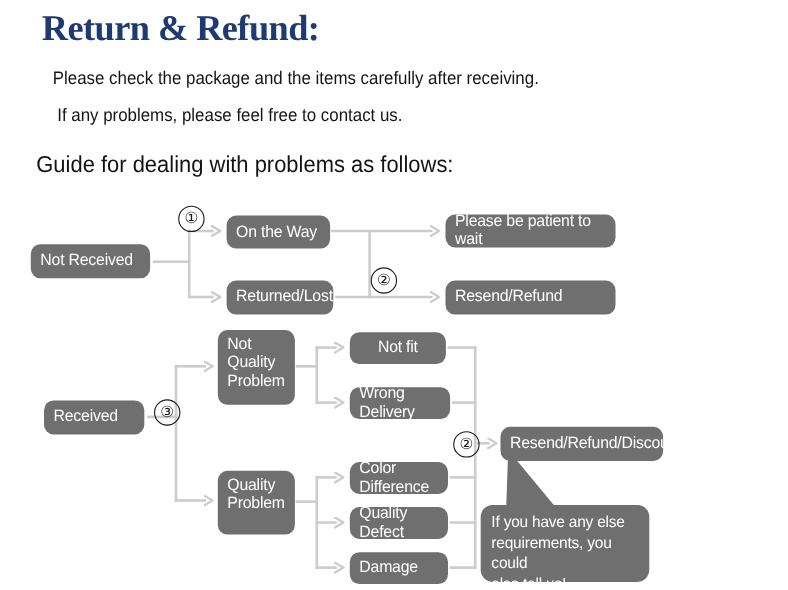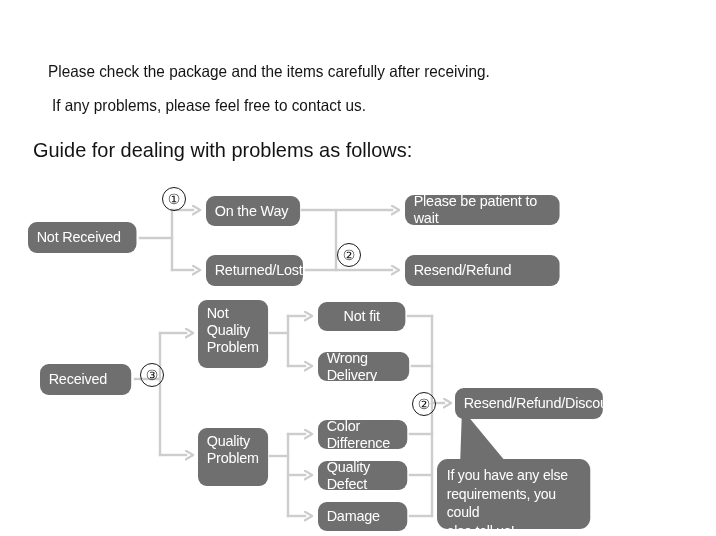--- a/index.html
+++ b/index.html
@@ -87,20 +87,21 @@
     transform:scaleX(0.97);
     transform-origin:left center;
   }
   #callout-tail{position:absolute;left:430px;top:405px;}
 </style>
 </head>
 <body>
 
 <div id="root">
 
+  <div class="title">Return &amp; Refund:</div>
   <div class="lead1">Please check the package and the items carefully after receiving.</div>
   <div class="lead2">If any problems, please feel free to contact us.</div>
   <div class="guide">Guide for dealing with problems as follows:</div>
 
   <div id="diagram">
 
     <svg id="wires" viewBox="0 0 716 536">
       <defs>
         <marker id="ah" markerWidth="11" markerHeight="11" refX="1" refY="5.2" orient="auto" markerUnits="userSpaceOnUse">
           <path d="M0.6,0.7 L8.2,5.2 L0.6,9.7" fill="none" stroke="#cccccc" stroke-width="2.1" stroke-linecap="round" stroke-linejoin="round"></path>

